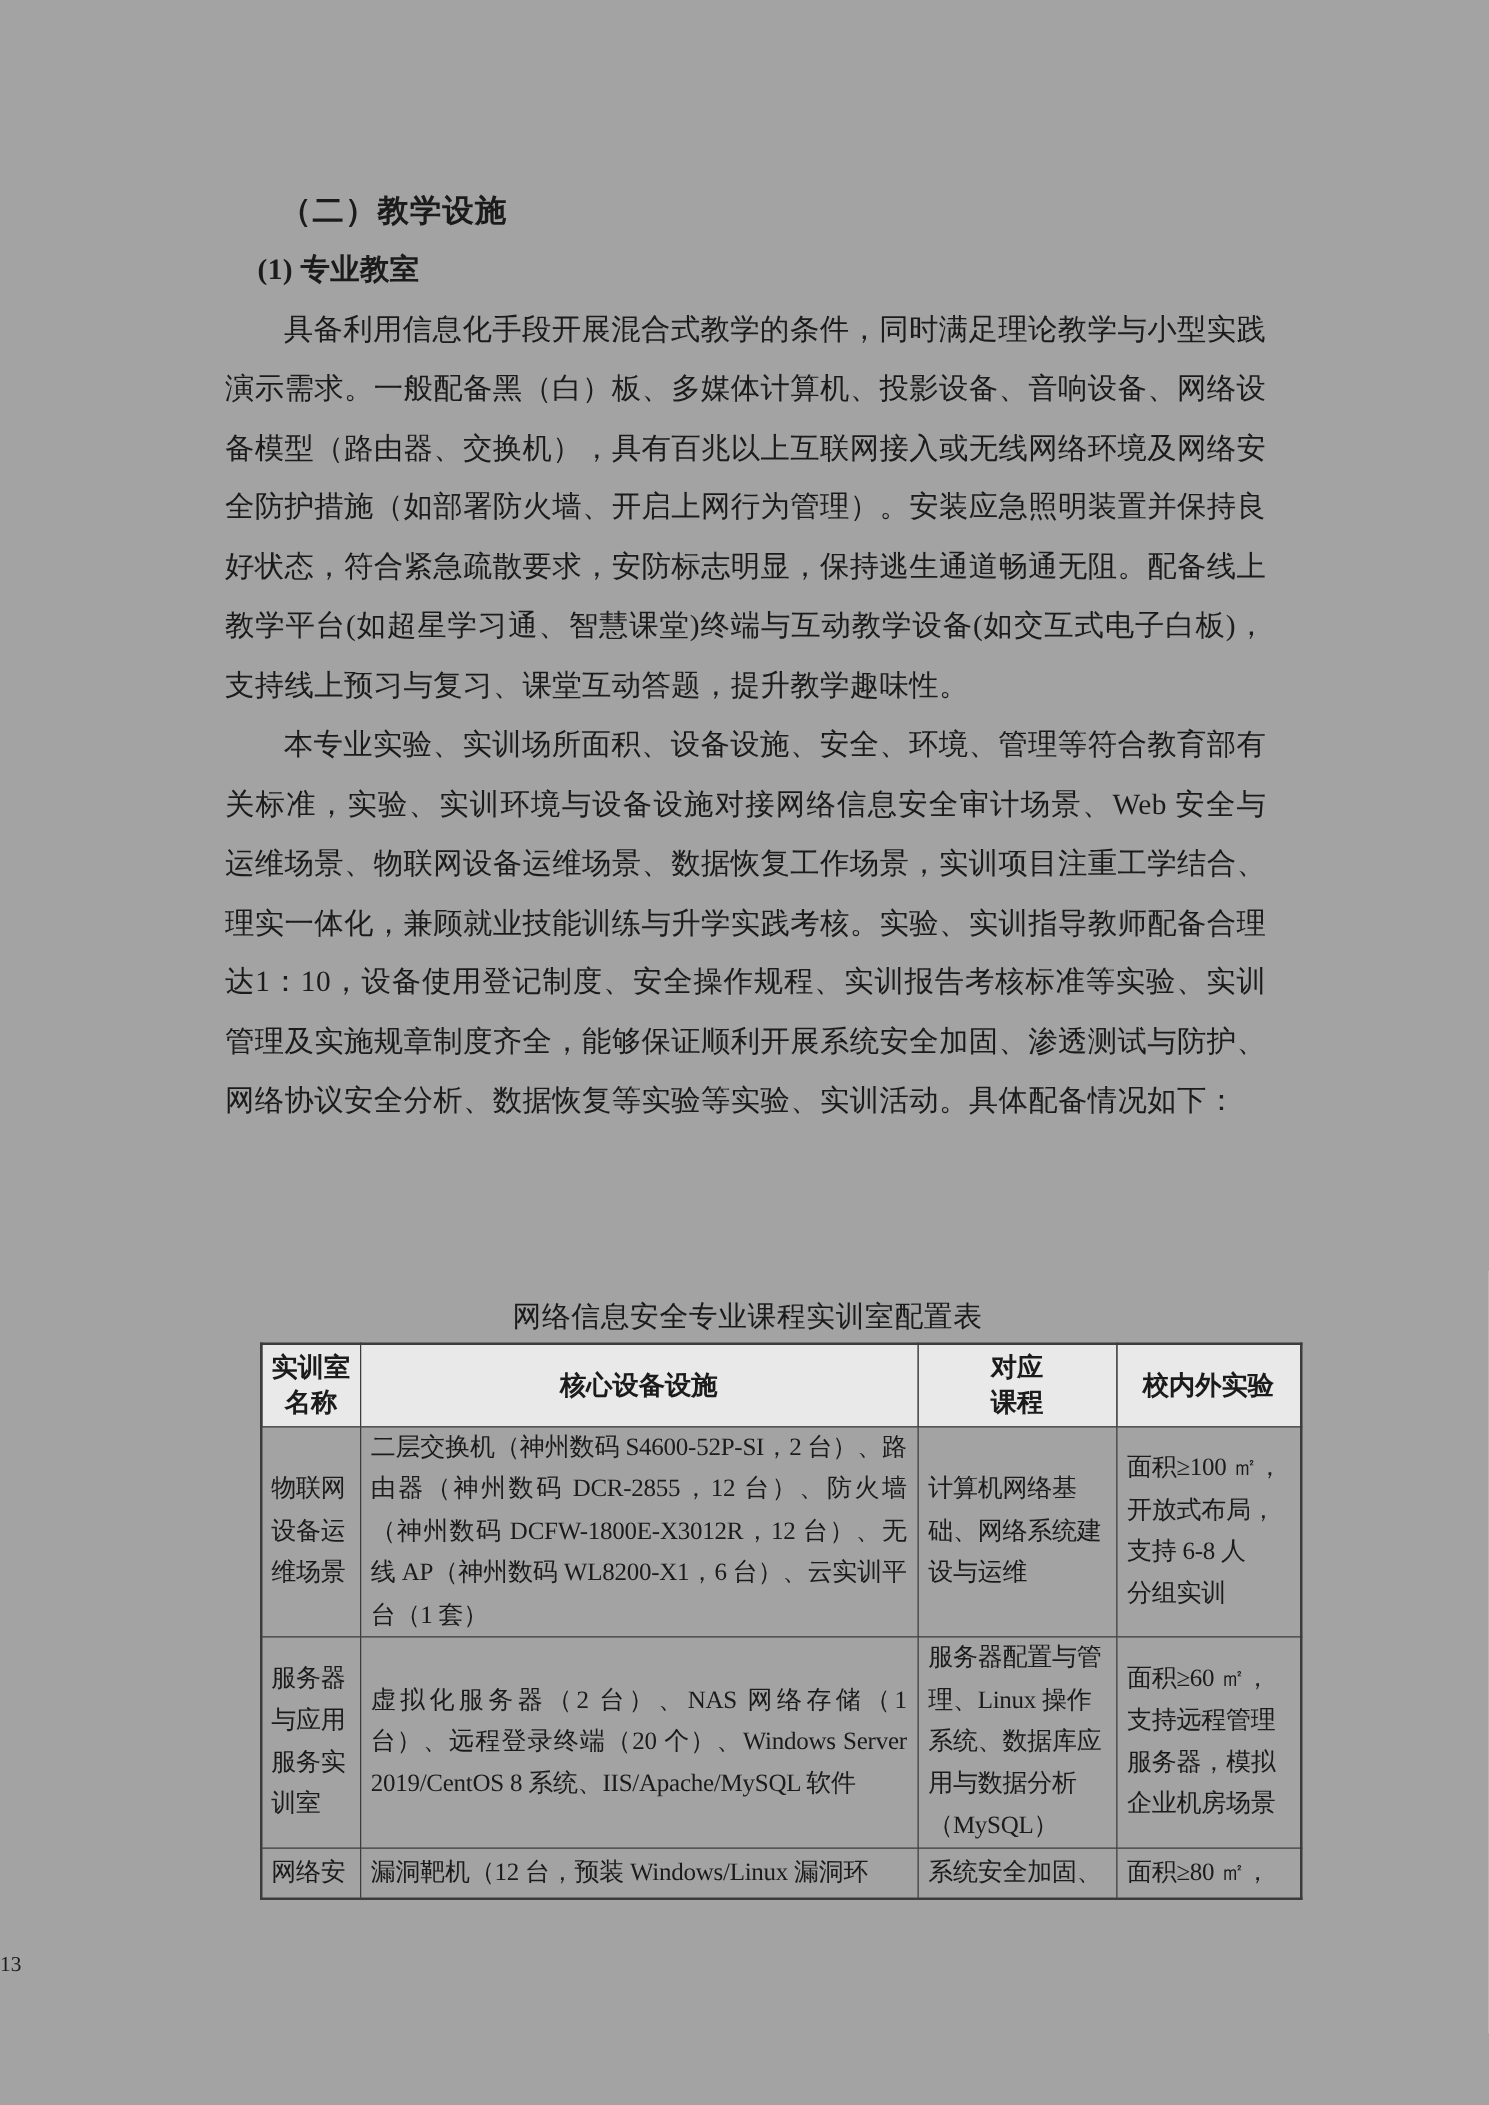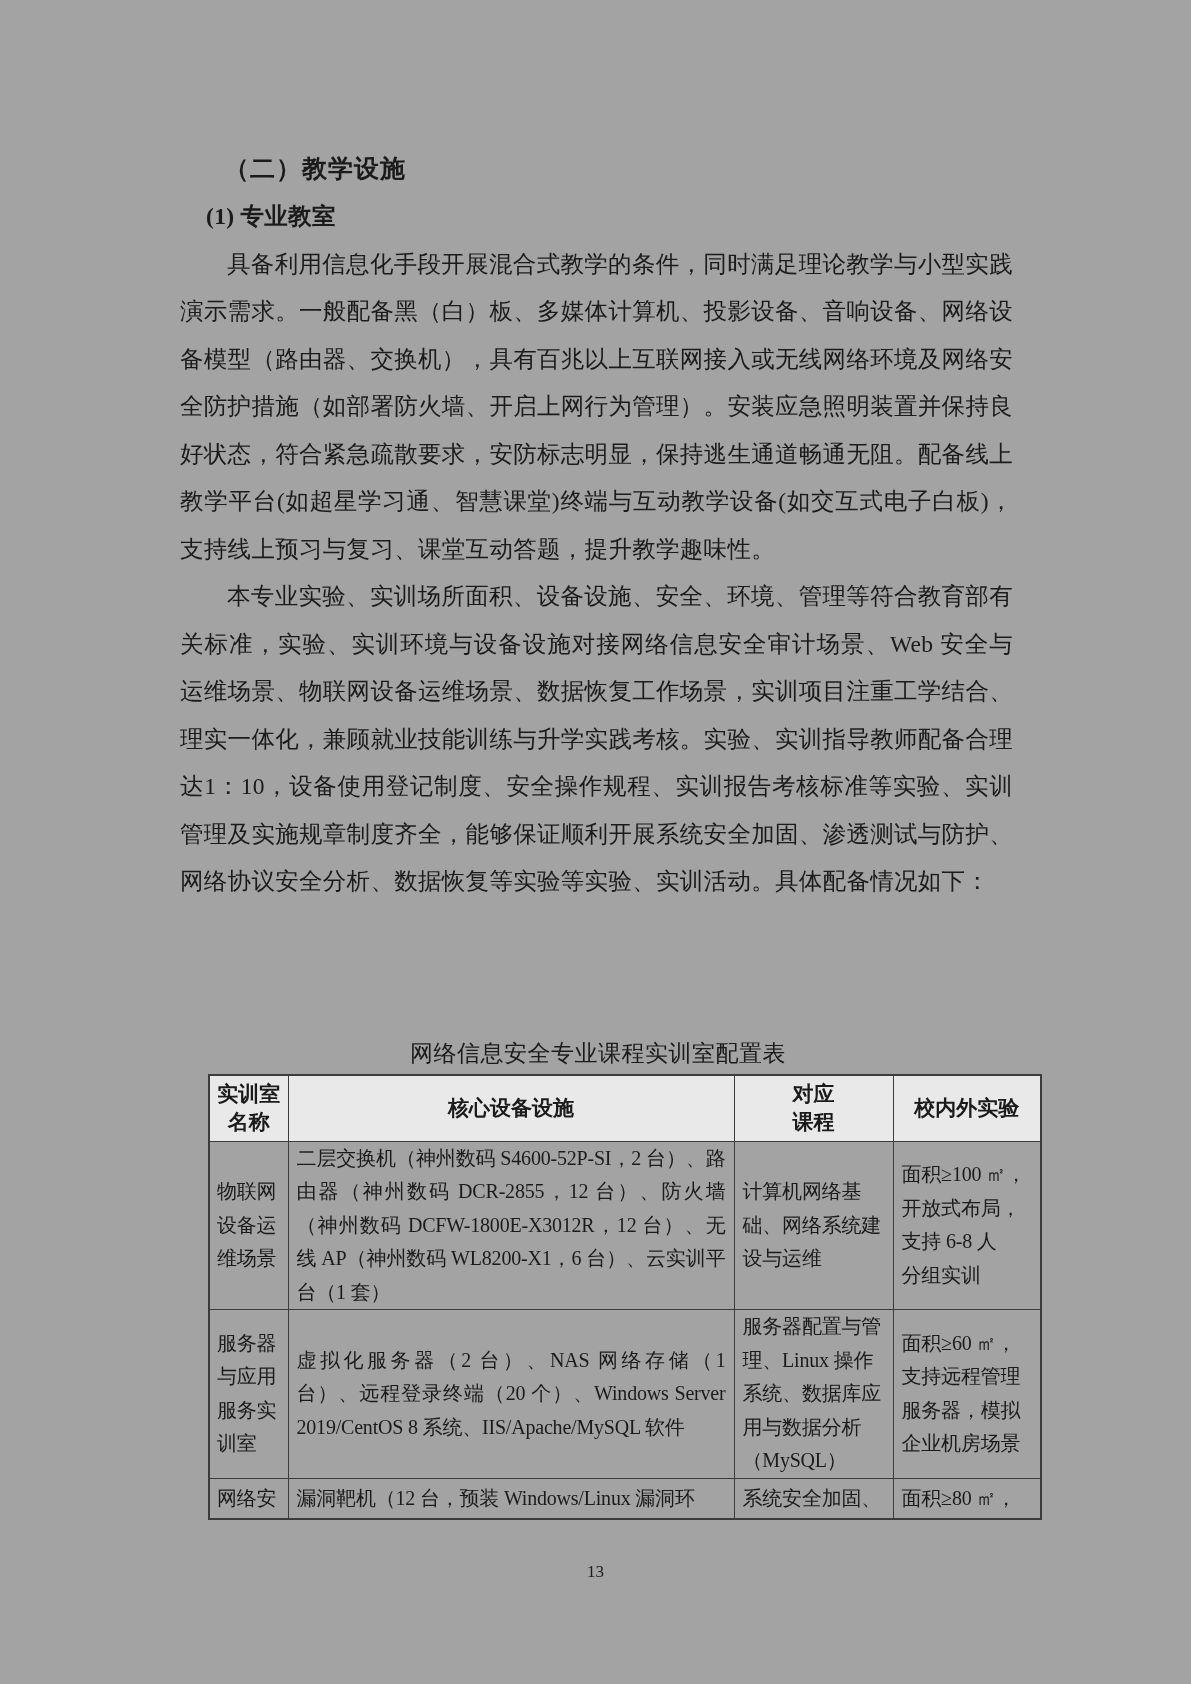--- a/index.html
+++ b/index.html
@@ -83,21 +83,21 @@
   td.c3 .cellbox { padding: 0 8px; white-space: pre-line; }
   td.c4 .cellbox { padding: 0 8px; white-space: pre-line; }
   tr.r1 td .cellbox, tr.r2 td .cellbox { max-height: 168px; }
   tr.r3 td { vertical-align: top; }
   tr.r3 td .cellbox { max-height: 40px; padding-top: 3px; white-space: nowrap; }
 
   
   .footer {
     position: absolute;
     left: 0; top: 1560px; width: 100%;
-    text-align: center;
+    text-align: left;
     font-size: 17px;
     line-height: 24px;
   }
 </style>
 </head>
 <body>
 
 <div class="page">
 
   <div class="content">

